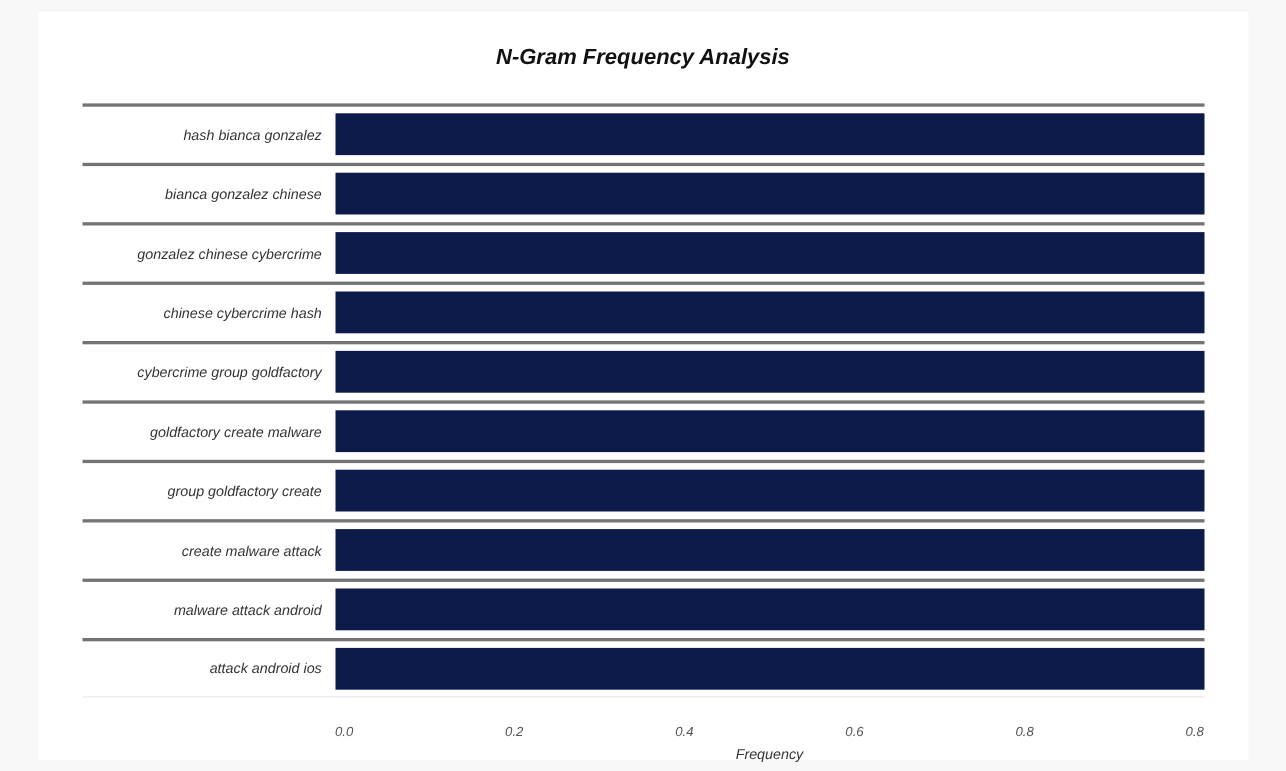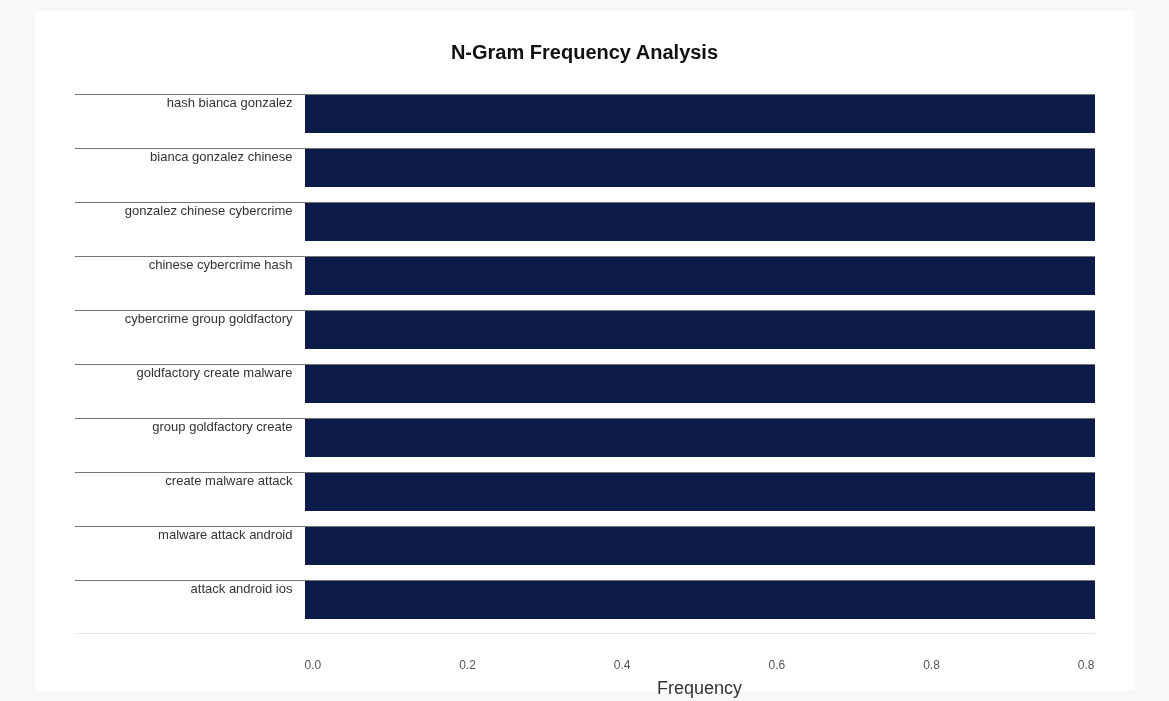--- a/index.html
+++ b/index.html
@@ -11,38 +11,40 @@
       align-items: center;
       width: 1169px;
       height: 701px;
     }
     .chart-container {
       background: #fff;
       width: 1100px;
       height: 680px;
       padding: 30px 40px 60px 40px;
       position: relative;
+      font-style: italic;
     }
     .chart-title {
       text-align: center;
       font-size: 20px;
       font-weight: bold;
       margin-bottom: 30px;
       color: #111;
     }
     .chart-area {
       display: flex;
       flex-direction: column;
       gap: 0px;
       position: relative;
     }
     .bar-row {
       display: flex;
+      align-items: center;
       height: 54px;
-      border-top: 1px solid #737373;
+      border-top: 3px solid #737373;
     }
     .bar-row:last-child {
       border-bottom: 1px solid #e8e8e8;
     }
     .bar-label {
       width: 230px;
       text-align: right;
       padding-right: 12px;
       font-size: 13px;
       color: #333;
@@ -71,21 +73,21 @@
       position: relative;
     }
     .x-tick-label {
       font-size: 12px;
       color: #555;
       text-align: center;
     }
     .x-axis-label {
       text-align: center;
       margin-top: 6px;
-      font-size: 18px;
+      font-size: 13px;
       color: #333;
       padding-left: 230px;
     }
   </style>
 </head>
 <body>
 
 <div class="chart-container">
   <div class="chart-title">N-Gram Frequency Analysis</div>
   <div class="chart-area" id="chart-area">

